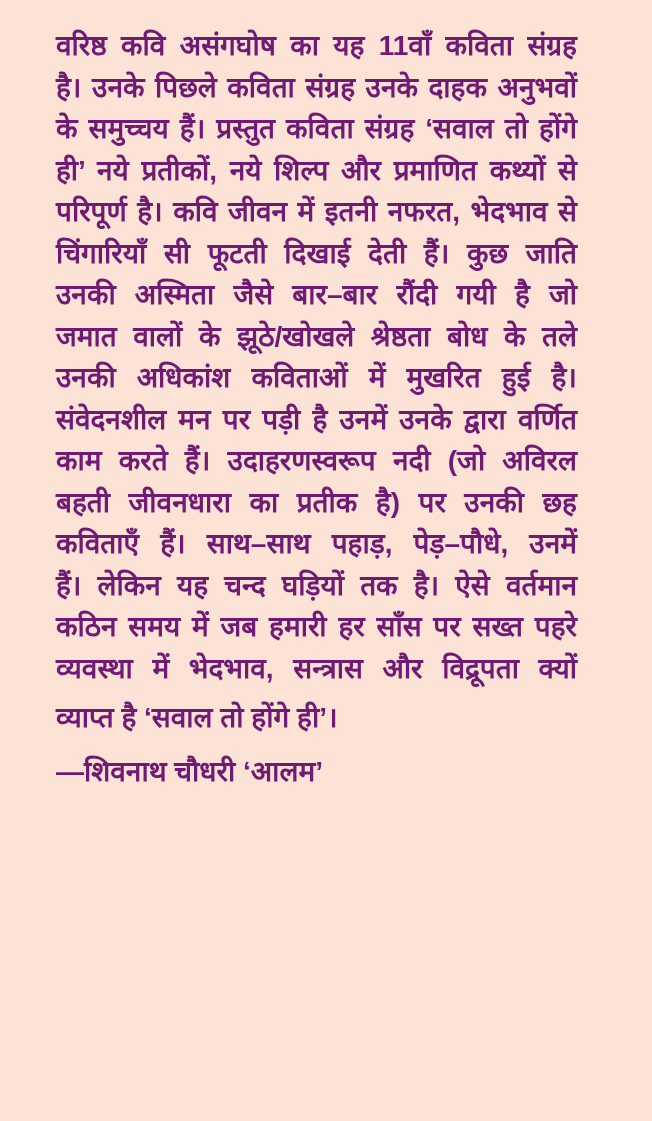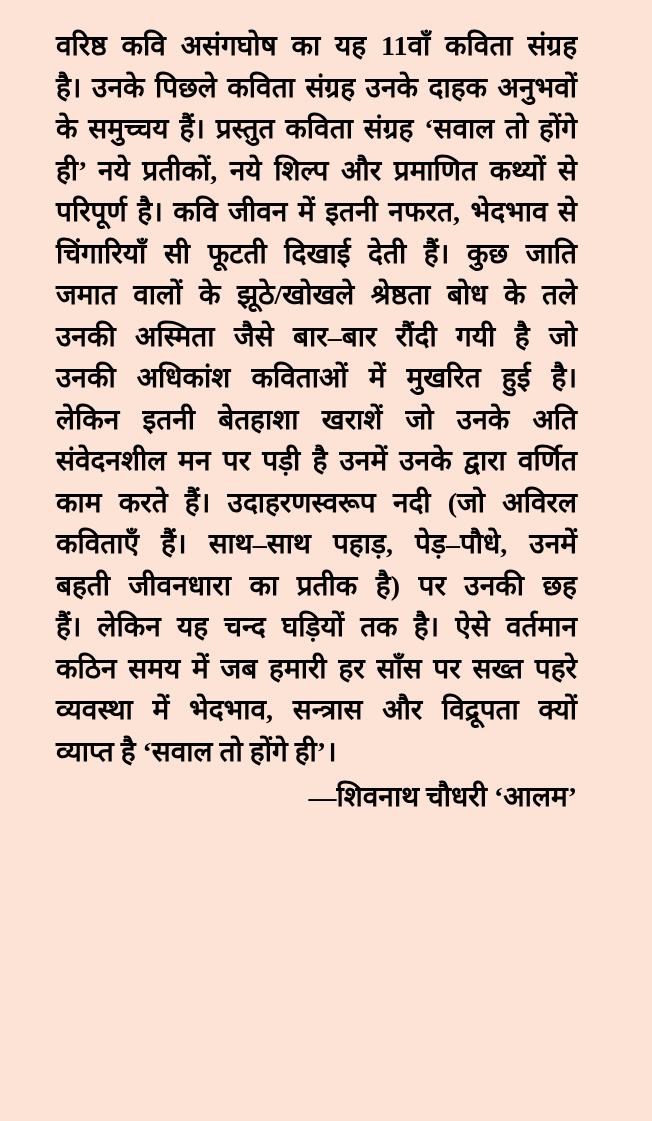--- a/index.html
+++ b/index.html
@@ -11,65 +11,64 @@
     width: 652px;
     height: 1121px;
     overflow: hidden;
   }
   .page {
     box-sizing: border-box;
     width: 652px;
     height: 1121px;
     background: #fce3d5;
     padding: 25px 75px 8px 56px;
-    color: #000000;
-    font-family: Liberation Serif, serif;
+    color: #701a75;
+    font-family: Liberation Sans, sans-serif;
     font-weight: bold;
   }
   .text-block {
     width: 100%;
   }
   .line {
     font-size: 28px;
     line-height: 41.5px;
     white-space: normal;
     text-align: justify;
     
     text-align-last: justify;
     letter-spacing: 0px;
   }
   
   .line:last-child {
     text-align-last: left;
+    margin-top: 8px;
   }
   .attribution {
     font-size: 28px;
     line-height: 41.5px;
-    text-align: right;
-    margin-top: 4px;
+    margin-top: 12px;
   }
 </style>
 </head>
 <body>
 
 <div class="page">
   <div class="text-block">
       <div class="line">वरिष्ठ कवि असंगघोष का यह 11वाँ कविता संग्रह</div>
       <div class="line">है। उनके पिछले कविता संग्रह उनके दाहक अनुभवों</div>
       <div class="line">के समुच्चय हैं। प्रस्तुत कविता संग्रह ‘सवाल तो होंगे</div>
       <div class="line">ही’ नये प्रतीकों, नये शिल्प और प्रमाणित कथ्यों से</div>
       <div class="line">परिपूर्ण है। कवि जीवन में इतनी नफरत, भेदभाव से</div>
       <div class="line">चिंगारियाँ सी फूटती दिखाई देती हैं। कुछ जाति</div>
+      <div class="line">उनकी अस्मिता जैसे बार–बार रौंदी गयी है जो</div>
       <div class="line">जमात वालों के झूठे/खोखले श्रेष्ठता बोध के तले</div>
-      <div class="line">उनकी अस्मिता जैसे बार–बार रौंदी गयी है जो</div>
       <div class="line">उनकी अधिकांश कविताओं में मुखरित हुई है।</div>
-      <div class="line">लेकिन इतनी बेतहाशा खराशें जो उनके अति</div>
       <div class="line">संवेदनशील मन पर पड़ी है उनमें उनके द्वारा वर्णित</div>
       <div class="line">काम करते हैं। उदाहरणस्वरूप नदी (जो अविरल</div>
+      <div class="line">बहती जीवनधारा का प्रतीक है) पर उनकी छह</div>
       <div class="line">कविताएँ हैं। साथ–साथ पहाड़, पेड़–पौधे, उनमें</div>
-      <div class="line">बहती जीवनधारा का प्रतीक है) पर उनकी छह</div>
       <div class="line">हैं। लेकिन यह चन्द घड़ियों तक है। ऐसे वर्तमान</div>
       <div class="line">कठिन समय में जब हमारी हर साँस पर सख्त पहरे</div>
       <div class="line">व्यवस्था में भेदभाव, सन्त्रास और विद्रूपता क्यों</div>
       <div class="line">व्याप्त है ‘सवाल तो होंगे ही’।</div>
     </div>
   <div class="attribution">—शिवनाथ चौधरी ‘आलम’</div>
 </div>
 
 </body></html>

